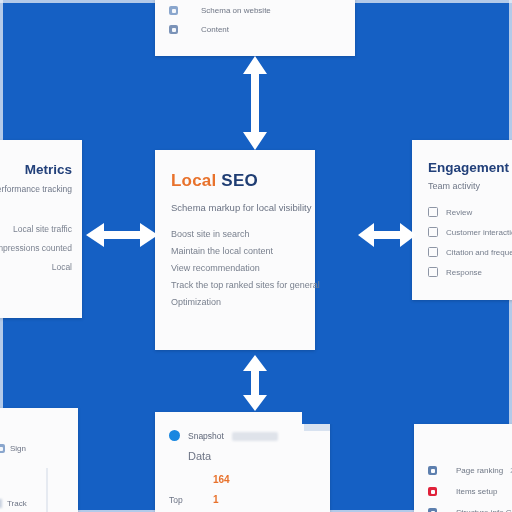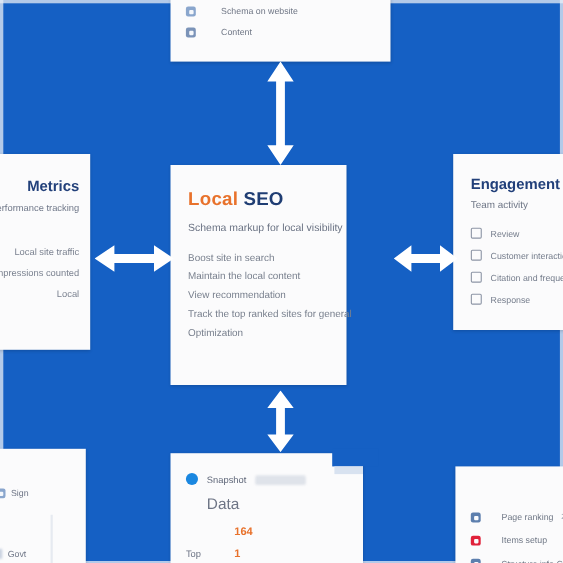--- a/index.html
+++ b/index.html
@@ -188,21 +188,21 @@
     font-size: 8.5px; color: #5e6678;
     filter: blur(.5px); white-space: nowrap;
   }
   .bc-pill {
     width: 46px; height: 9px;
     background: #dfe3ea;
     border-radius: 2px;
     filter: blur(1px);
   }
   .bc-sub {
-    font-size: 14px; color: #6d7485;
+    font-size: 11px; color: #6d7485;
     margin-left: 19px; margin-bottom: 12px;
     filter: blur(.6px);
   }
   .bc-stat {
     display: flex; align-items: baseline;
     gap: 10px; margin-bottom: 9px;
   }
   .bc-stat .k {
     font-size: 8.5px; color: #6d7485;
     width: 34px; filter: blur(.55px);
@@ -362,21 +362,21 @@
   </div>
 
   <div class="card" id="bottom-left-card">
     <div class="bl-inner">
       <div class="bl-row">
         <span class="sq-icon"></span>
         <span class="lbl">Sign</span>
       </div>
       <div class="bl-row">
         <span class="bl-chip"></span>
-        <span class="lbl">Govt</span>
+        <span class="lbl">Track</span>
       </div>
     </div>
     <div class="bl-divider"></div>
   </div>
 
   <div class="card" id="bottom-center-card">
     <div class="bc-notch"></div>
     <div class="bc-notch2"></div>
     <div class="bc-inner">
       <div class="bc-head">

